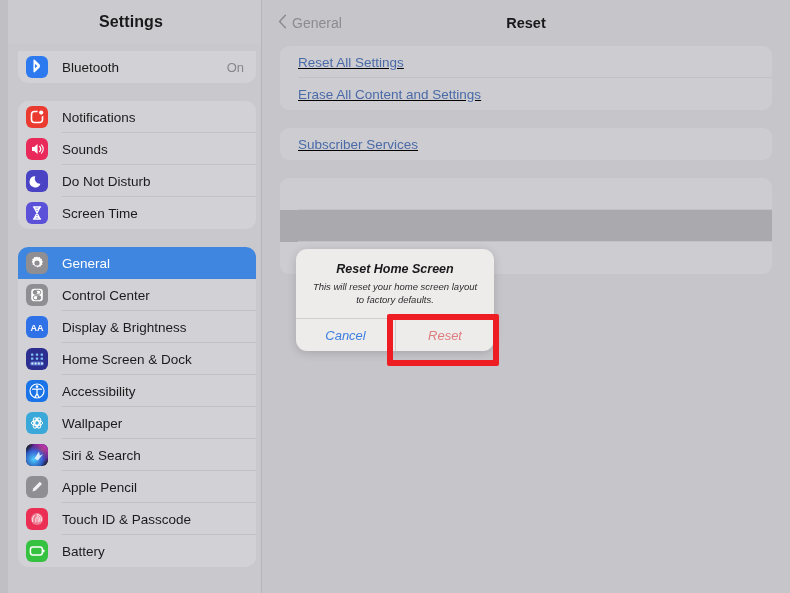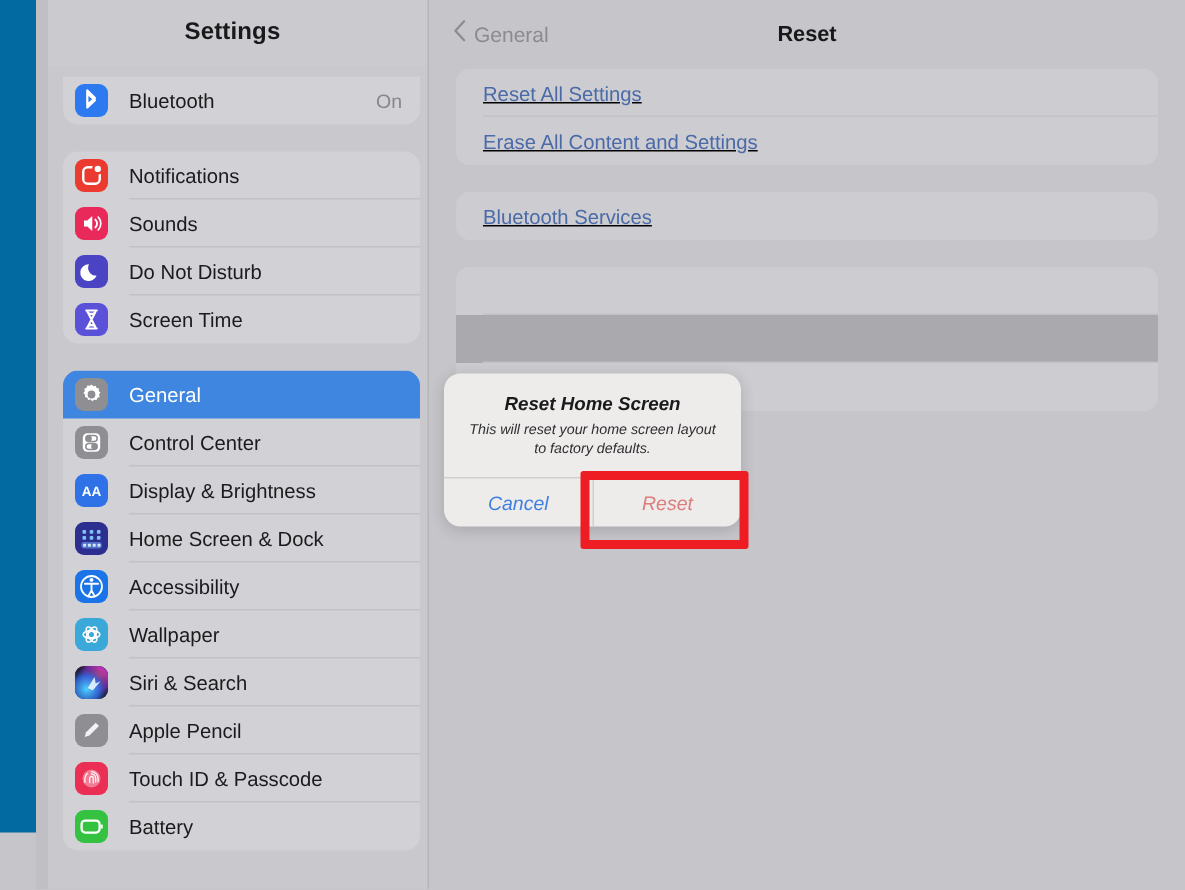--- a/index.html
+++ b/index.html
@@ -8,21 +8,20 @@
     font-family: "Liberation Sans", sans-serif;
     overflow: hidden;
     background: #c6c6ca;
     -webkit-font-smoothing: antialiased;
   }
   #screen {
     position: relative;
     width: 790px; height: 555px;
     background: #0369a1;
     display: flex;
-    padding-left: 24px;
   }
 
   
   #sidebar {
     position: relative;
     width: 262px; height: 593px;
     background: #c9c9cd;
     overflow: hidden;
     flex: 0 0 262px;
   }
@@ -446,21 +445,21 @@
         <span class="sep"></span>
       </div>
       <div class="d-row">
         <span>Erase All Content and Settings</span>
 
       </div>
     </div>
 
     <div class="d-group">
       <div class="d-row">
-        <span>Bluetooth Services</span>
+        <span>Subscriber Services</span>
 
       </div>
     </div>
 
     <div class="d-group">
       <div class="d-row blank">
         <span></span>
         <span class="sep"></span>
       </div>
       <div class="d-row blank pressed">

